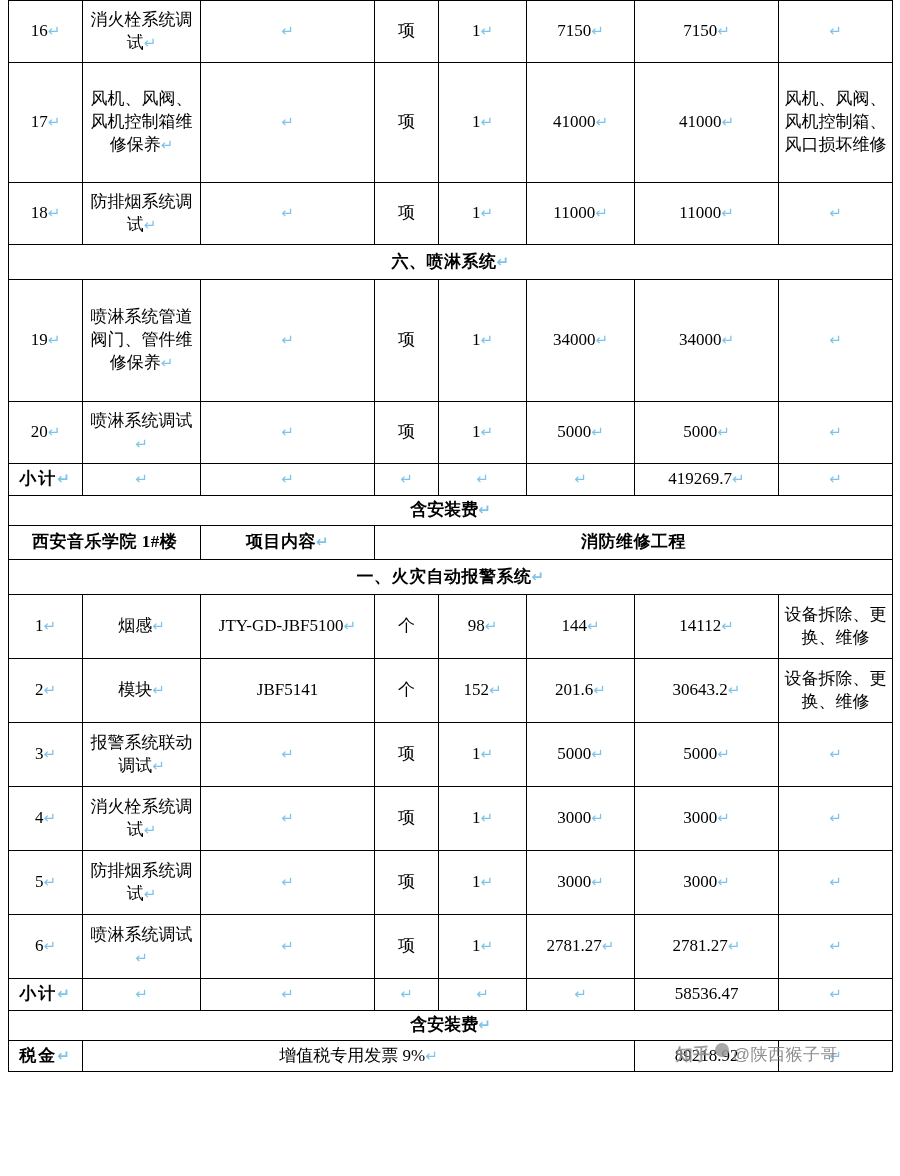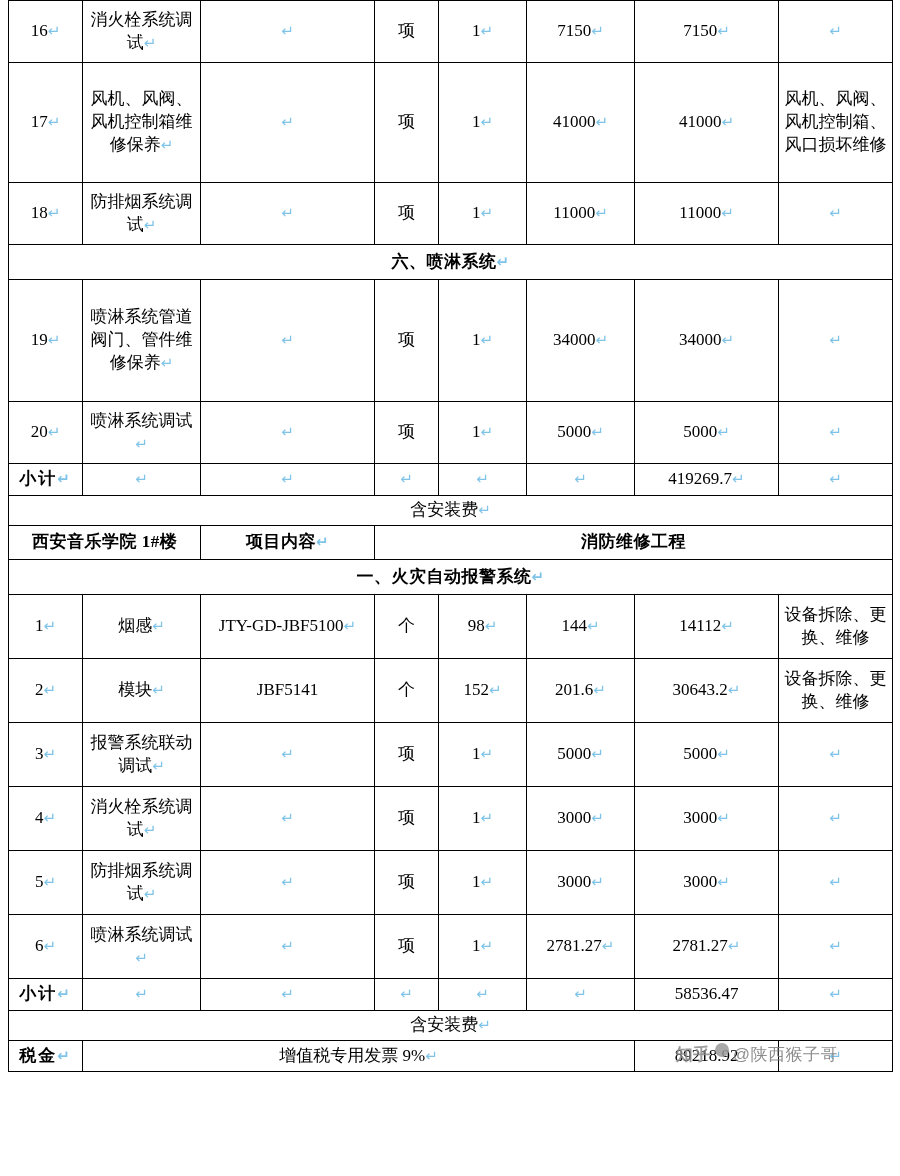--- a/index.html
+++ b/index.html
@@ -46,20 +46,21 @@
   .bold {
     font-weight: bold;
   }
   .section-row td {
     font-weight: bold;
     font-size: 17px;
     letter-spacing: 0.5px;
   }
   .note-row td {
     font-size: 16px;
+    font-weight: bold;
   }
   .small-txt {
     font-size: 16px;
   }
   .sum-label {
     font-weight: bold;
     letter-spacing: 2px;
   }
   
   col.c0 { width: 74px; }

